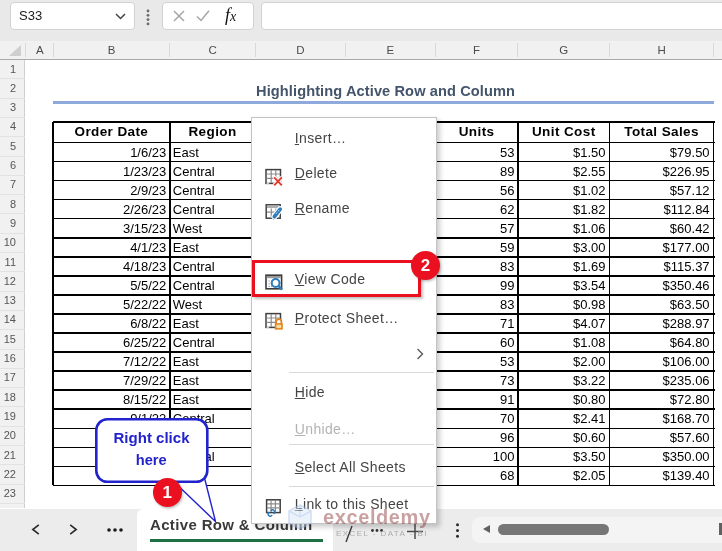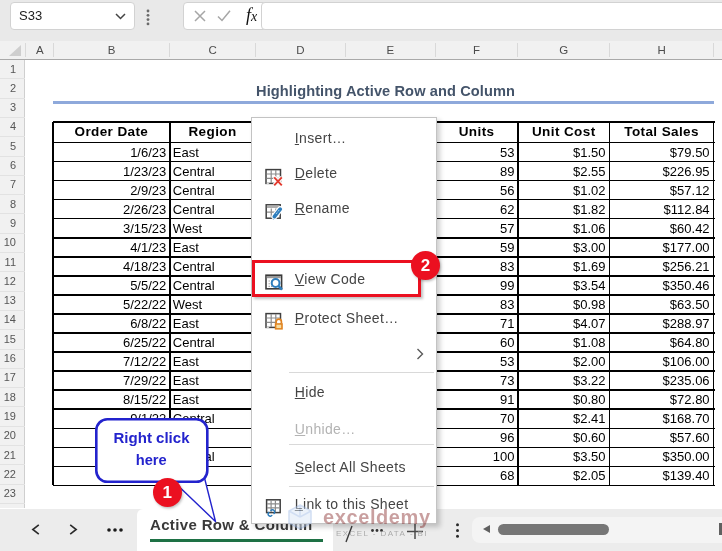--- a/index.html
+++ b/index.html
@@ -6,21 +6,21 @@
 .hl { position:absolute; height:1.5px; background:#000; }
 .vl { position:absolute; width:1.5px; background:#000; }
 .th { position:absolute; font-weight:bold; font-size:13.5px; letter-spacing:0.4px; color:#000; text-align:center; }
 .td { position:absolute; font-size:13px; color:#000; height:19.05px; line-height:19.05px; white-space:nowrap; }
 .tr { text-align:right; }
 
 #topbar { position:absolute; left:0; top:0; width:722px; height:41px; background:#e9e9e9; }
 .wbox { position:absolute; top:2px; height:28px; background:#fff; border:1px solid #d2d2d2; border-radius:4px; }
 #namebox { left:10px; width:125px; }
 #nbtext { position:absolute; left:8px; top:0; line-height:26px; font-size:13px; color:#1a1a1a; }
-#fxbox { left:162px; width:92px;margin-left:21px; }
+#fxbox { left:162px; width:92px; }
 #fmlbar { left:261px; width:465px; border-radius:4px 0 0 4px; }
 
 #colhead { position:absolute; left:0; top:41px; width:722px; height:18.5px; background:#f1f1f1; border-bottom:1.6px solid #a9a9a9; }
 .chl { position:absolute; top:0; height:17px; line-height:18px; text-align:center; font-size:11.5px; color:#4c4c4c; }
 .chsep { position:absolute; top:2px; height:14px; width:1px; background:#d9d9d9; }
 #seltri { position:absolute; left:9px; top:45px; width:0; height:0; border-left:12px solid transparent; border-bottom:11px solid #cecece; }
 
 #rowhead { position:absolute; left:0; top:59.5px; width:25px; height:448px; background:#f1f1f1; border-right:1px solid #cfcfcf; }
 .rhl { position:absolute; left:0; width:16px; text-align:right; font-size:11px; color:#555; }
 .rhsep { position:absolute; left:0; width:25px; height:1px; background:#e2e2e2; }
@@ -221,21 +221,21 @@
 <div class="td tr" style="left:609.6px;top:218.70px;width:100.0px">$60.42</div>
 <div class="td tr" style="left:53.0px;top:237.75px;width:113.3px">4/1/23</div>
 <div class="td" style="left:172.8px;top:237.75px;width:82.5px">East</div>
 <div class="td tr" style="left:435.3px;top:237.75px;width:79.1px">59</div>
 <div class="td tr" style="left:517.9px;top:237.75px;width:87.7px">$3.00</div>
 <div class="td tr" style="left:609.6px;top:237.75px;width:100.0px">$177.00</div>
 <div class="td tr" style="left:53.0px;top:256.80px;width:113.3px">4/18/23</div>
 <div class="td" style="left:172.8px;top:256.80px;width:82.5px">Central</div>
 <div class="td tr" style="left:435.3px;top:256.80px;width:79.1px">83</div>
 <div class="td tr" style="left:517.9px;top:256.80px;width:87.7px">$1.69</div>
-<div class="td tr" style="left:609.6px;top:256.80px;width:100.0px">$256.21</div>
+<div class="td tr" style="left:609.6px;top:256.80px;width:100.0px">$115.37</div>
 <div class="td tr" style="left:53.0px;top:275.85px;width:113.3px">5/5/22</div>
 <div class="td" style="left:172.8px;top:275.85px;width:82.5px">Central</div>
 <div class="td tr" style="left:435.3px;top:275.85px;width:79.1px">99</div>
 <div class="td tr" style="left:517.9px;top:275.85px;width:87.7px">$3.54</div>
 <div class="td tr" style="left:609.6px;top:275.85px;width:100.0px">$350.46</div>
 <div class="td tr" style="left:53.0px;top:294.90px;width:113.3px">5/22/22</div>
 <div class="td" style="left:172.8px;top:294.90px;width:82.5px">West</div>
 <div class="td tr" style="left:435.3px;top:294.90px;width:79.1px">83</div>
 <div class="td tr" style="left:517.9px;top:294.90px;width:87.7px">$0.98</div>
 <div class="td tr" style="left:609.6px;top:294.90px;width:100.0px">$63.50</div>

